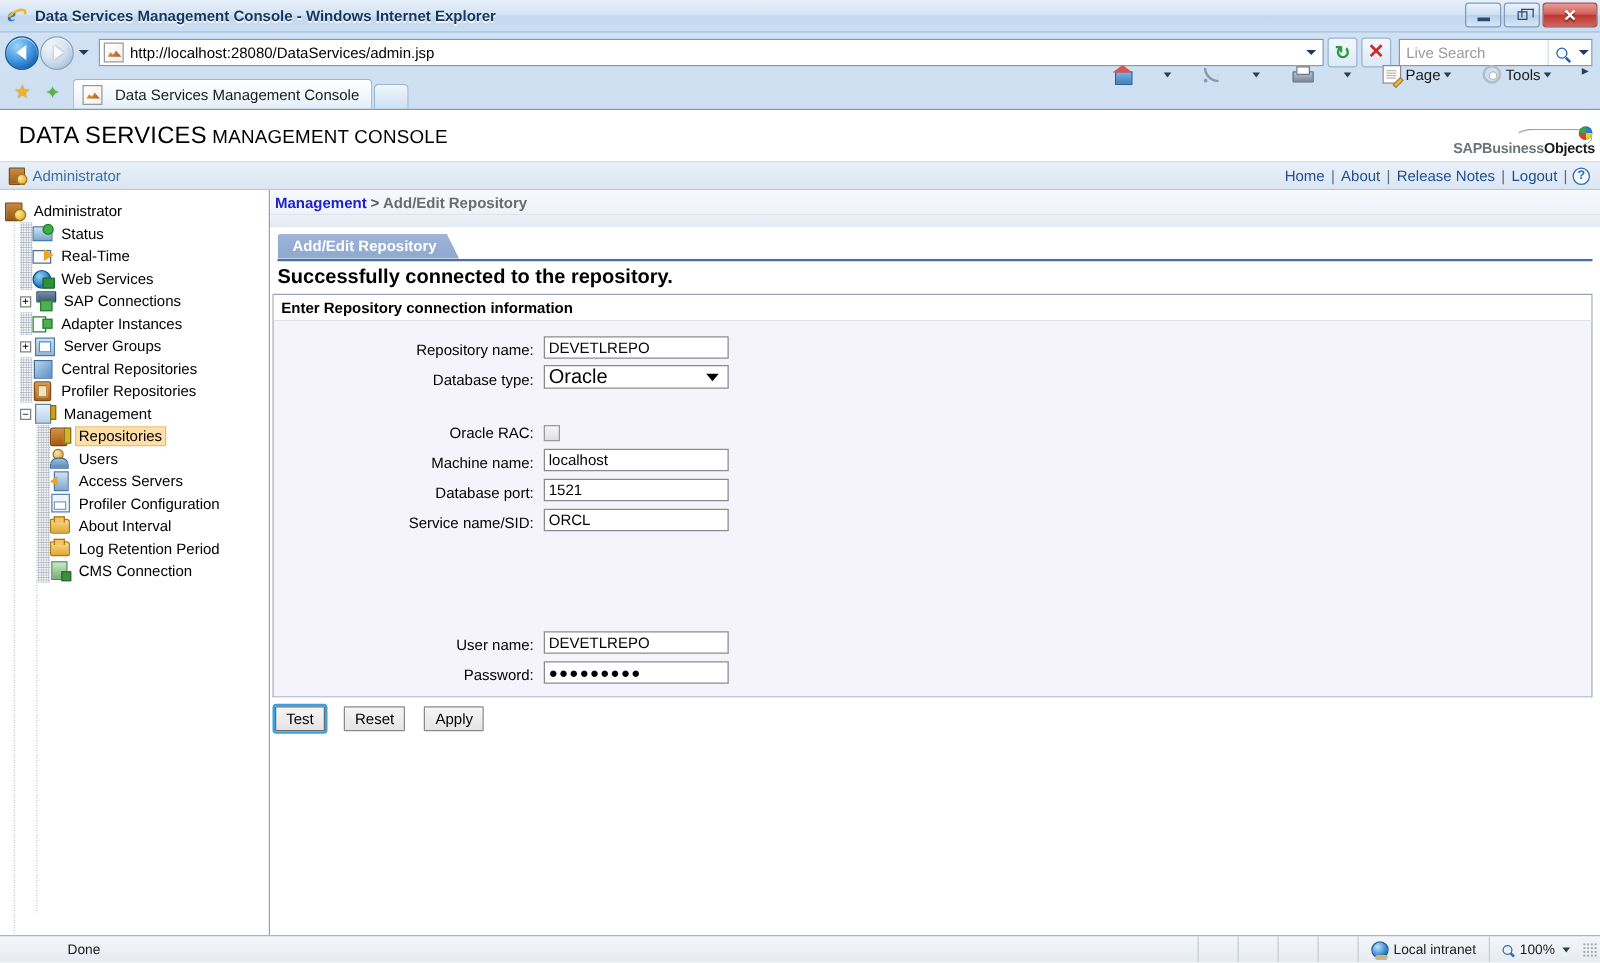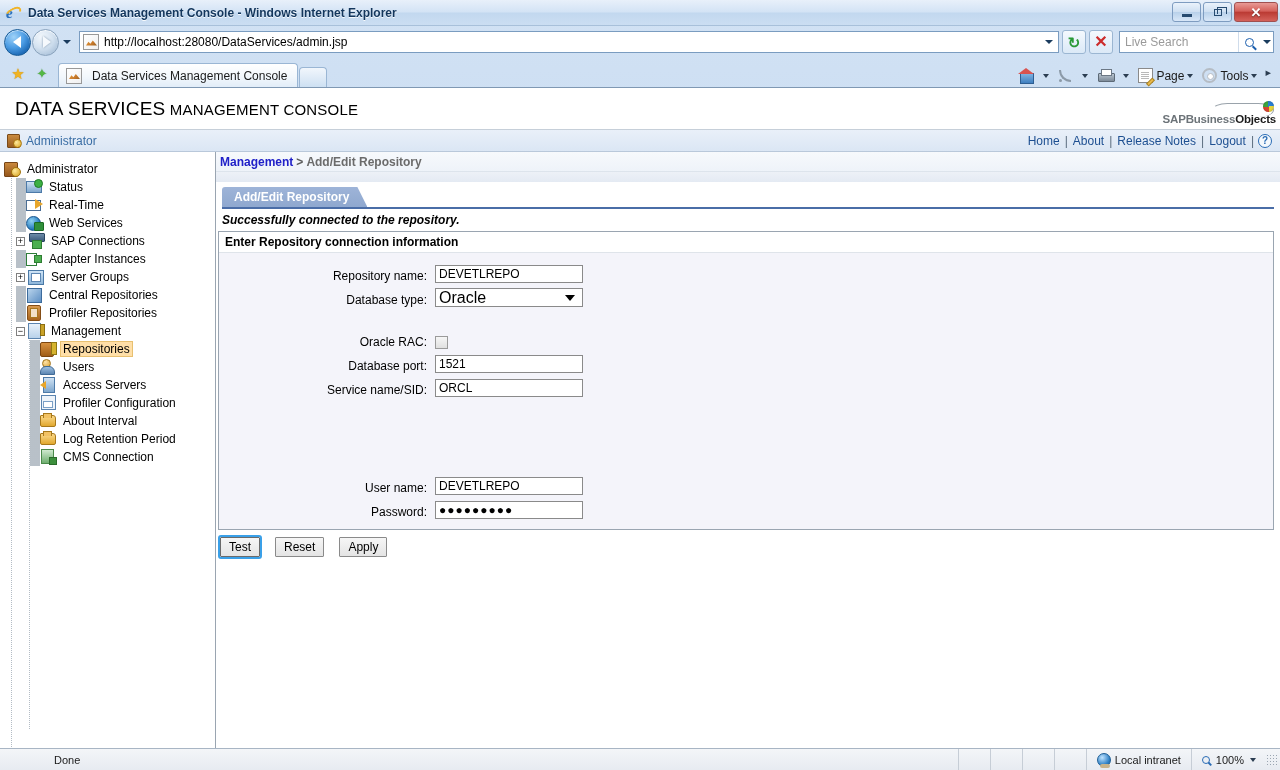--- a/index.html
+++ b/index.html
@@ -163,21 +163,21 @@
     border: 1px solid #9ab6d4; border-bottom: none;
     border-radius: 4px 4px 0 0; cursor: pointer; flex: none;
   }
   .tab .label { font-size: 12px; color: #1b1b1b; white-space: nowrap; }
   .newtab {
     width: 28px; height: 20px; margin-left: 1px; align-self: flex-end;
     background: linear-gradient(to bottom,#f1f6fc 0%,#dce9f6 60%,#cde0f2 100%);
     border: 1px solid #9ab6d4; border-bottom: none; border-radius: 4px 4px 0 0;
     cursor: pointer; flex: none;
   }
-  #cmdbar { margin-left: auto; display: flex; gap: 1px; margin-bottom: 2px; }
+  #cmdbar { margin-left: auto; display: flex; gap: 17px; margin-bottom: 18px; }
   .cmd { display: flex; align-items: center; gap: 3px; padding: 2px 4px; cursor: pointer; border-radius: 3px; }
   .cmd .txt { font-size: 12px; color: #1a1a1a; }
   .mini-caret { width: 0;height:0;border-left:3.5px solid transparent;border-right:3.5px solid transparent;border-top:4px solid #2b3d51; }
   .home-ico { width: 16px; height: 15px; position: relative; }
   .home-ico::before { content:''; position:absolute; left:2px; top:5px; width:12px; height:9px;
     background: linear-gradient(to bottom,#7fb2e0,#3f7fc0); border:1px solid #2d5e92; }
   .home-ico::after { content:''; position:absolute; left:0px; top:0px; width:0;height:0;
     border-left:8px solid transparent;border-right:8px solid transparent;border-bottom:6px solid #d9534f; }
   .rss-ico { width: 15px; height: 15px; position: relative; }
   .rss-ico::before { content:''; position:absolute; left:1px; bottom:1px; width:3px;height:3px;border-radius:50%;background:#8c9aa8; }
@@ -331,22 +331,22 @@
   #panel-tab {
     display: inline-flex; align-items: center; height: 20px; padding: 0 18px 0 12px;
     background: linear-gradient(to bottom,#9eb4d8 0%,#8fa8cf 100%);
     color: #fff; font-size: 12px; font-weight: bold;
     border-radius: 3px 0 0 0; position: relative; cursor: pointer;
     clip-path: polygon(0 0, calc(100% - 10px) 0, 100% 100%, 0 100%);
   }
   #tabrule { height: 2px; background: #4a6da7; margin: 0 6px 0 6px; }
 
   #statusmsg {
-    font-size: 12px; font-weight: bold; color: #000;
-    padding: 4px 0 4px 2px; margin-left: 2px; font-style: italic;
+    font-size: 16px; font-weight: bold; color: #000;
+    padding: 4px 0 4px 2px; margin-left: 2px;
   }
   #formbox { margin: 0 6px 0 2px; border: 1px solid #9aa5b1; background: #fff; }
   #formhdr {
     font-size: 12px; font-weight: bold; color: #000;
     padding: 3px 0 3px 6px; background: #fff; border-bottom: 1px solid #dfe4ea;
   }
   #formbody { background: #f4f4fa; padding: 8px 0 8px 0; min-height: 272px; position: relative; }
   .frow { display: flex; align-items: flex-end; height: 22px; margin-bottom: 2px; }
   .frow .flabel {
     width: 216px; text-align: right; padding-right: 8px;
@@ -661,20 +661,24 @@
                     <span>Oracle</span>
                     <span class="arw"></span>
                   </div>
                 </div>
                 <div class="gapblock"></div>
                 <div class="frow">
                   <div class="flabel">Oracle RAC:</div>
                   <span class="fcheck"></span>
                 </div>
                 <div class="frow">
+                  <div class="flabel">Machine name:</div>
+                  <div class="finput">localhost</div>
+                </div>
+                <div class="frow">
                   <div class="flabel">Database port:</div>
                   <div class="finput">1521</div>
                 </div>
                 <div class="frow">
                   <div class="flabel">Service name/SID:</div>
                   <div class="finput">ORCL</div>
                 </div>
                 <div class="gapbig"></div>
                 <div class="frow">
                   <div class="flabel">User name:</div>

